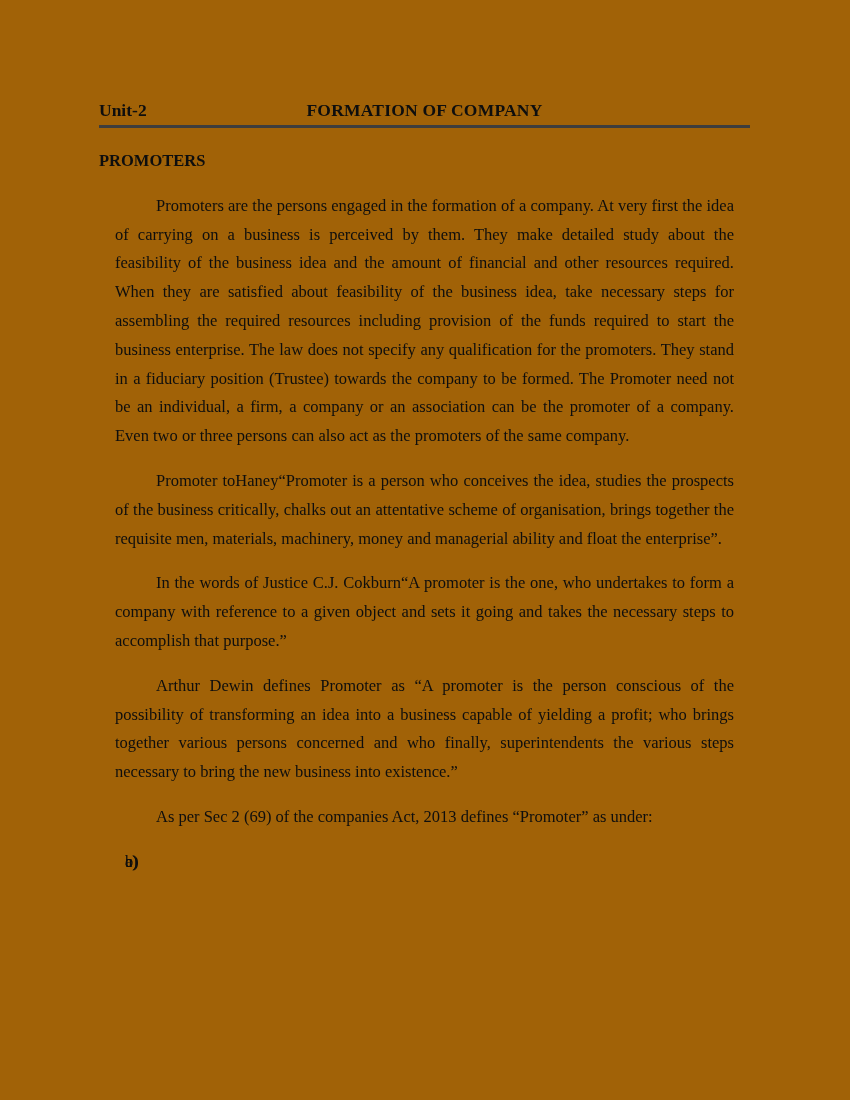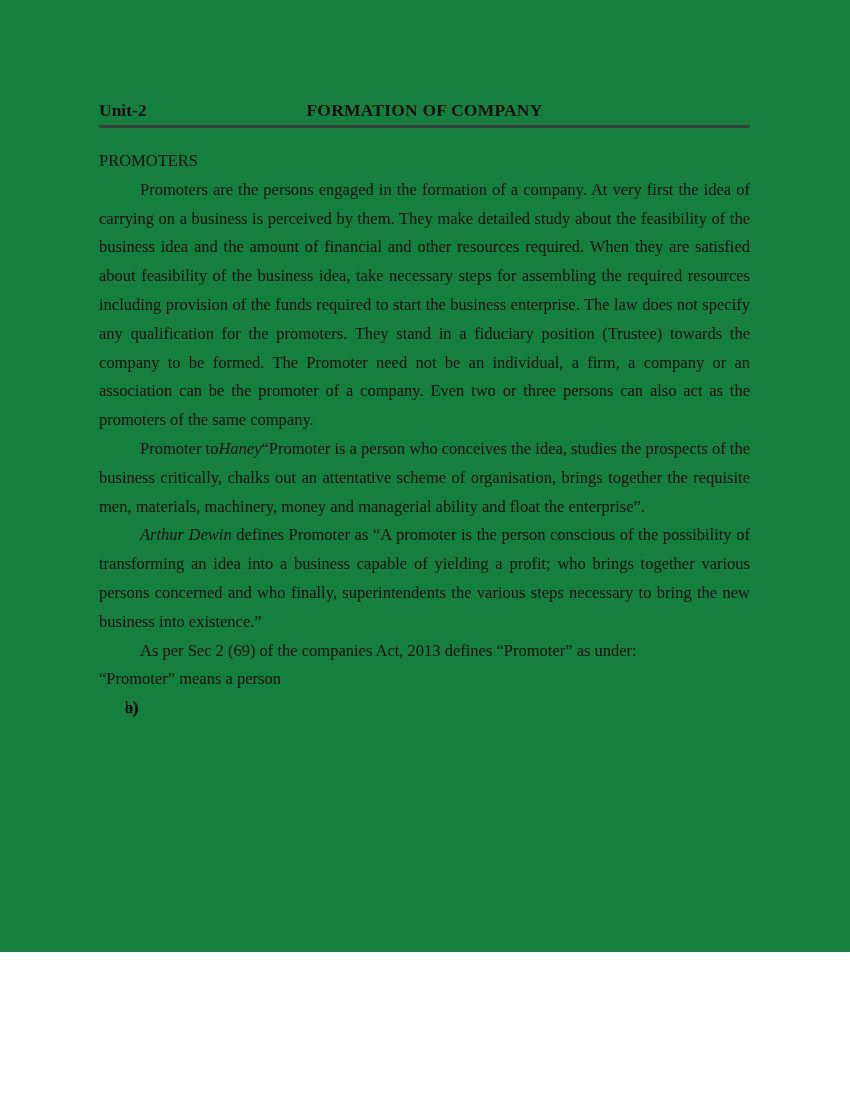--- a/index.html
+++ b/index.html
@@ -2,43 +2,43 @@
 <html><head>
 <meta charset="utf-8">
 <style>
   html, body { margin: 0; padding: 0; }
   body {
     width: 850px; height: 1100px;
     background: #ffffff;
     font-family: "Liberation Serif", "DejaVu Serif", serif;
     color: #0e0e0e;
   }
-  .page { position: relative; width: 850px; height: 952px; background: #15803d; overflow: hidden; }
+  .page { position: relative; width: 850px; height: 1100px; background: #a16207; overflow: hidden; }
   .content { position: absolute; left: 99px; top: 99px; width: 651px; }
 
   .doc-header { position: relative; height: 23px; font-weight: bold; font-size: 17.5px; line-height: 23px; }
   .doc-header .unit { position: absolute; left: 0; top: 0; }
   .doc-header .title { text-align: center; letter-spacing: 0.2px; }
   .header-rule { height: 0; border-bottom: 3px solid #3d3d3d; margin-top: 3px; }
 
   .section-heading {
-    font-size: 16.5px; font-weight: normal; line-height: 28.8px;
+    font-size: 16.5px; font-weight: bold; line-height: 28.8px;
     margin: 0; text-align: left;
   }
   .section-heading.first { margin-top: 19px; }
 
   p.body-para {
-    margin: 0;
+    margin: 16px;
     font-size: 16.5px;
     line-height: 28.8px;
     text-align: justify;
     text-indent: 41px;
   }
   p.body-para.no-indent { text-indent: 0; }
-  .italic-name { font-style: italic; }
+  .italic-name { }
 
   ol.promoter-list { list-style: none; margin: 0; padding: 0; }
   ol.promoter-list li {
     position: relative;
     padding-left: 51px;
     font-size: 16.5px;
     line-height: 28.8px;
     text-align: justify;
     margin: 0;
   }
@@ -56,26 +56,26 @@
     </div>
     <div class="header-rule"></div>
 
     <h2 class="section-heading first">PROMOTERS</h2>
 
     <p class="body-para">Promoters are the persons engaged in the formation of a company. At very first the idea of carrying on a business is perceived by them. They make detailed study about the feasibility of the business idea and the amount of financial and other resources required. When they are satisfied about feasibility of the business idea, take necessary steps for assembling the required resources including provision of the funds required to start the business enterprise. The law does not specify any qualification for the promoters. They stand in a fiduciary position (Trustee) towards the company to be formed. The Promoter need not be an individual, a firm, a company or an association can be the promoter of a company. Even two or three persons can also act as the promoters of the same company.</p>
 
 
     <p class="body-para"><span>Promoter to</span><span class="italic-name">Haney</span><span>“Promoter is a person who conceives the idea, studies the prospects of the business critically, chalks out an attentative scheme of organisation, brings together the requisite men, materials, machinery, money and managerial ability and float the enterprise”.</span></p>
 
+    <p class="body-para"><span>In the words of </span><span class="italic-name">Justice C.J. Cokburn</span><span>“A promoter is the one, who undertakes to form a company with reference to a given object and sets it going and takes the necessary steps to accomplish that purpose.”</span></p>
 
     <p class="body-para"><span class="italic-name">Arthur Dewin</span><span> defines Promoter as “A promoter is the person conscious of the possibility of transforming an idea into a business capable of yielding a profit; who brings together various persons concerned and who finally, superintendents the various steps necessary to bring the new business into existence.”</span></p>
 
     <p class="body-para">As per Sec 2 (69) of the companies Act, 2013 defines “Promoter” as under:</p>
 
-    <p class="body-para no-indent">“Promoter” means a person</p>
 
     <ol class="promoter-list">
       <li>
         <span class="marker">a)</span>
       </li>
       <li>
         <span class="marker">b)</span>
       </li>
       <li>
         <span class="marker">c)</span>

